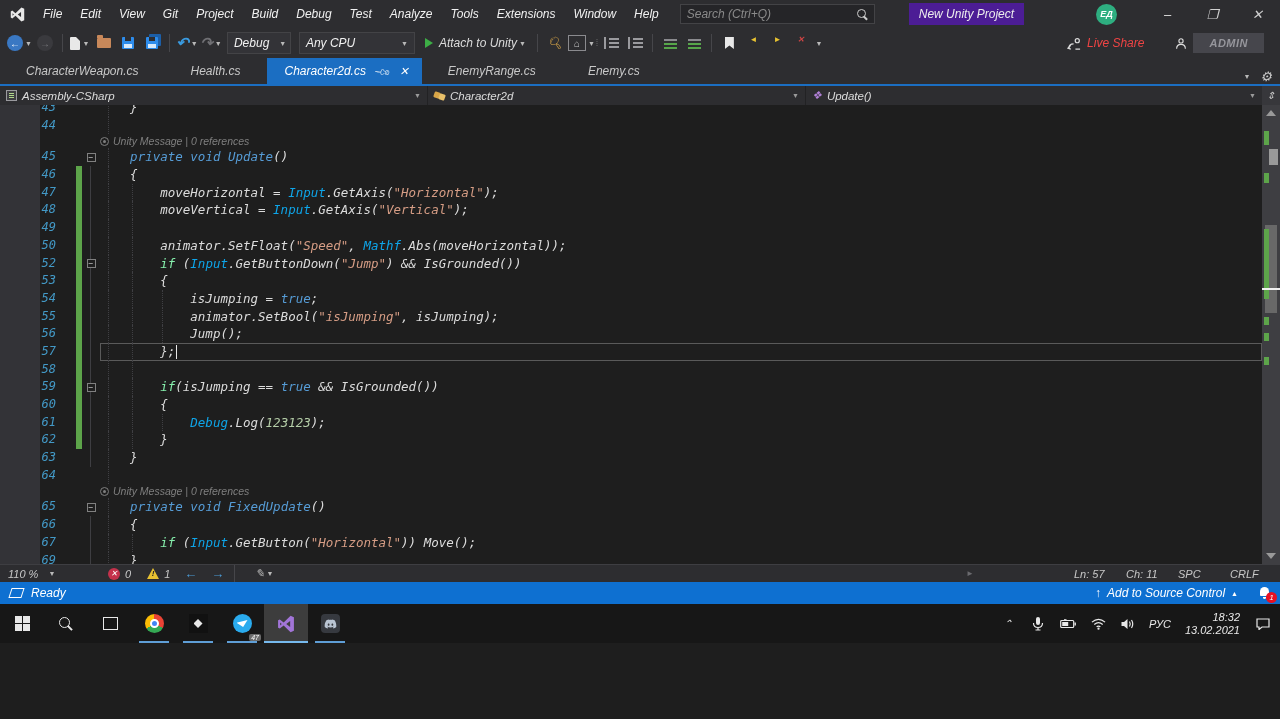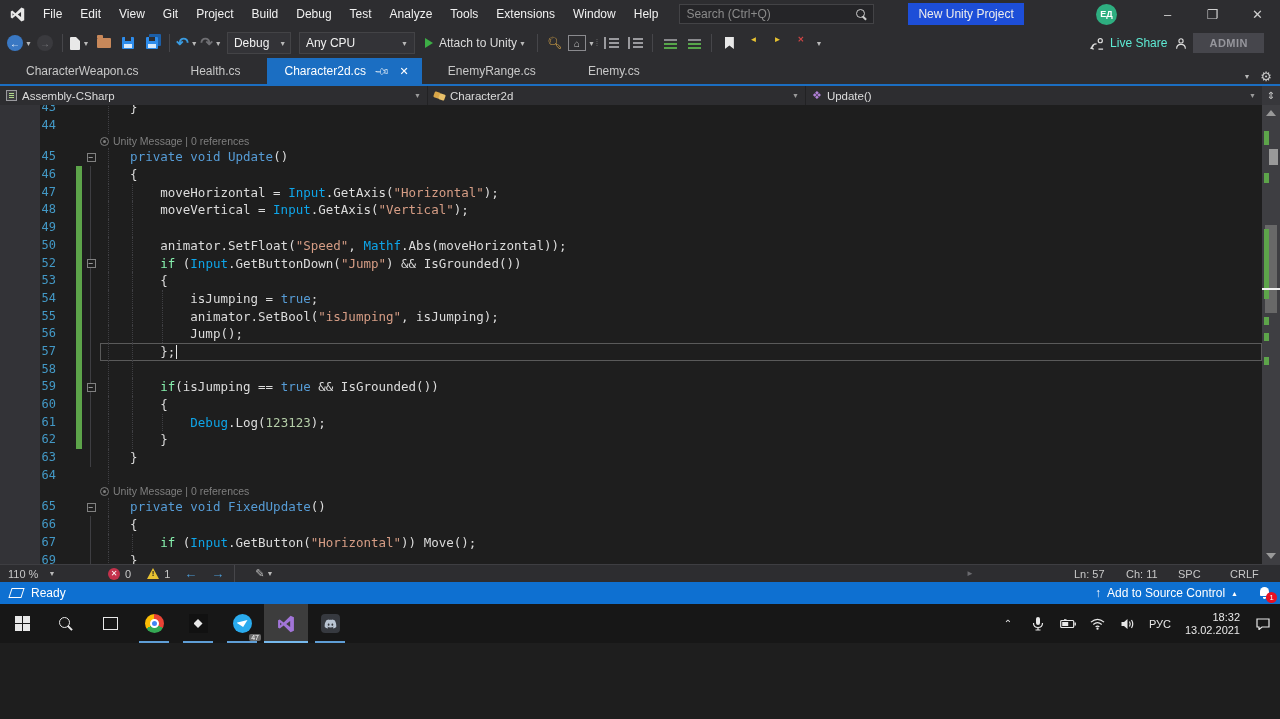--- a/index.html
+++ b/index.html
@@ -1,30 +1,30 @@
 <!DOCTYPE html>
 <html><head>
 <meta charset="utf-8">
 <style>
   * { margin:0; padding:0; box-sizing:border-box; }
   html,body { width:1280px; height:719px; overflow:hidden; background:#1E1E1E;
               font-family:"Liberation Sans", sans-serif; }
-  .app { width:1280px; height:643px; display:flex; flex-direction:column; }
+  .app { width:1280px; height:643px; display:flex; flex-direction:column;font-style:italic; }
 
   
   .titlebar { height:28px; background:#2D2D30; display:flex; align-items:center; color:#F1F1F1; font-size:12px; flex:0 0 auto; }
   .vs-logo { width:34px; height:28px; display:flex; align-items:center; justify-content:center; }
   .menu { display:flex; height:100%; align-items:center; }
   .menu-item { padding:0 9px; height:100%; display:flex; align-items:center; cursor:default; }
   .searchbox { width:195px; height:20px; background:#252528; border:1px solid #434346; margin-left:12px;
                display:flex; align-items:center; justify-content:space-between; padding:0 6px; color:#8A8A8A; }
   .search-mag { width:11px; height:11px; position:relative; }
   .search-mag::before { content:""; position:absolute; width:7px; height:7px; border:1.4px solid #CCC; border-radius:50%; left:0; top:0; }
   .search-mag::after { content:""; position:absolute; width:5px; height:1.6px; background:#CCC; transform:rotate(45deg); left:6px; top:8px; }
-  .proj-title { margin-left:34px; padding:4px 10px; background:#1d4ed8; color:#EDEDED; }
+  .proj-title { margin-left:34px; padding:4px 10px; background:#4c1d95; color:#EDEDED; }
   .tb-right { margin-left:auto; display:flex; align-items:center; }
   .avatar { width:21px; height:21px; border-radius:50%; background:#2EAE80; color:#FFF; font-size:9px; font-weight:bold;
             display:flex; align-items:center; justify-content:center; margin-right:28px; }
   .winbtn { width:45px; height:28px; display:flex; align-items:center; justify-content:center; color:#D0D0D0; font-size:13px; }
 
   
   .toolbar { height:30px; background:#2D2D30; display:flex; align-items:center; padding:0 6px; flex:0 0 auto; color:#DCDCDC; }
   .ti { height:22px; min-width:22px; display:flex; align-items:center; justify-content:center; margin:0 1px; border-radius:2px; font-size:13px; }
   .caret { font-size:7px; color:#B9B9B9; margin-left:2px; }
   .tsep { width:1px; height:18px; background:#46464A; margin:0 5px; }
@@ -49,21 +49,21 @@
   .bookmark { width:9px; height:12px; background:#E8E8E8; clip-path:polygon(0 0,100% 0,100% 100%,50% 70%,0 100%); position:relative; }
   .bm-wrap { position:relative; }
   .bm-dot { position:absolute; left:-4px; bottom:-1px; font-size:8px; font-weight:bold; }
   .greenlines { width:13px; height:11px; position:relative; }
   .greenlines::before { content:""; position:absolute; left:0; top:1px; width:13px; height:2px; background:#8A8A8E;
       box-shadow:0 4px 0 0 #57A64A, 0 8px 0 0 #57A64A; }
   .boxicon { width:18px; height:16px; border:1px solid #8A8A8E; display:flex; align-items:center; justify-content:center; font-size:10px; color:#C8C8C8; }
   .grip { color:#6A6A6E; font-size:9px; letter-spacing:1px; }
   .listicon { width:15px; height:12px; border-left:2px solid #9A9A9E; position:relative; }
   .listicon::after { content:""; position:absolute; left:3px; top:1px; width:10px; height:2px; background:#9A9A9E; box-shadow:0 4px 0 0 #9A9A9E, 0 8px 0 0 #9A9A9E; }
-  .liveshare { display:flex; align-items:flex-end; font-size:12px; color:#5eead4; margin-right:2px; }
+  .liveshare { display:flex; align-items:flex-end; font-size:12px; color:#ef4444; margin-right:25px; }
   .admin-btn { background:#46464C; color:#96969C; font-size:11px; font-weight:bold; padding:4px 16px; margin-right:10px; letter-spacing:0.5px; }
 
   
   .tabstrip { height:28px; background:#2D2D30; display:flex; align-items:flex-end; flex:0 0 auto; border-bottom:2px solid #1B6EC2; }
   .tab { height:26px; display:flex; align-items:center; padding:0 26px; font-size:12px; color:#C8C8C8; }
   .tab.active { background:#1B6EC2; color:#FFFFFF; padding:0 10px 0 18px; }
   .tab .pin { font-size:10px; margin-left:10px; transform:rotate(45deg); }
   .tab .close { font-size:11px; margin-left:8px; padding:0 3px; }
   .tabstrip-right { margin-left:auto; display:flex; align-items:center; color:#C8C8C8; padding-right:8px; gap:10px; }
   .gear { font-size:13px; }

